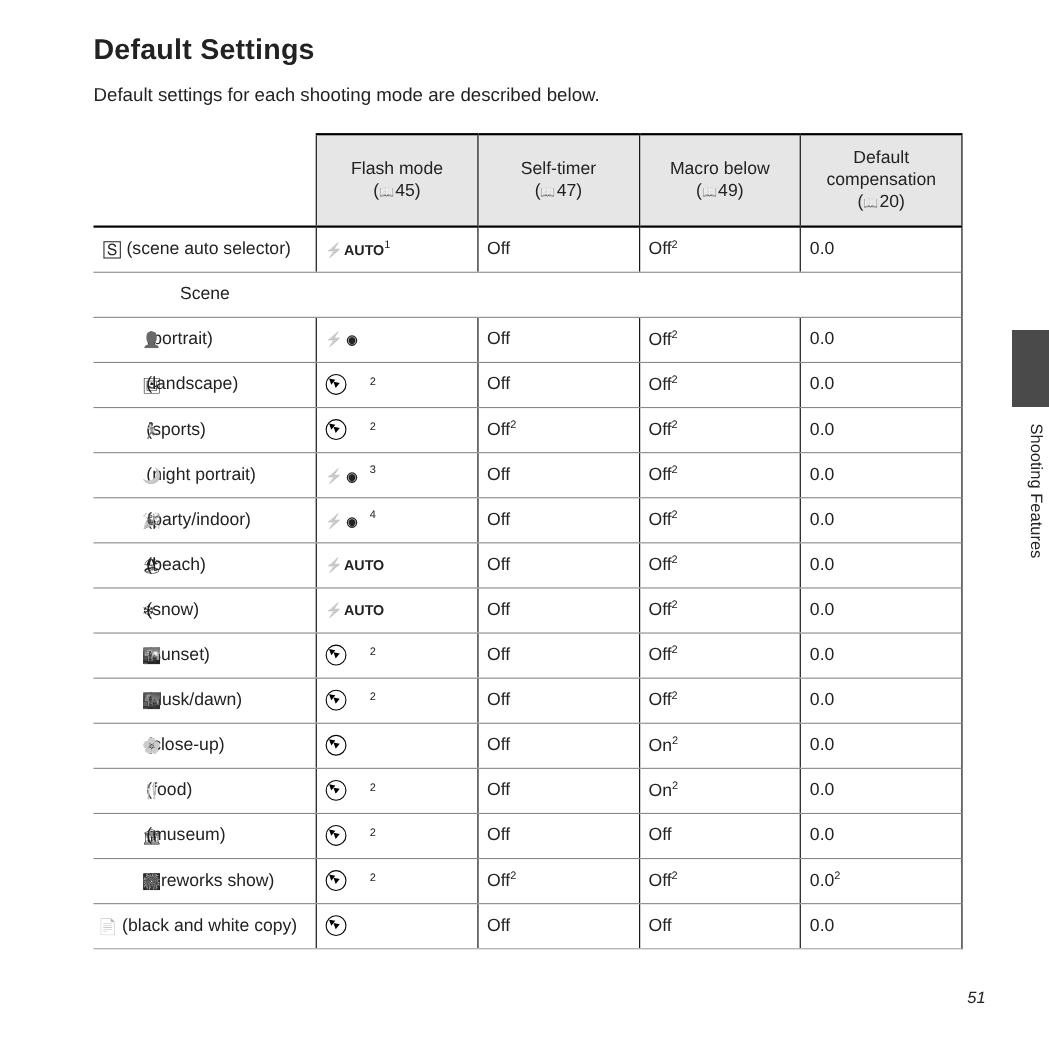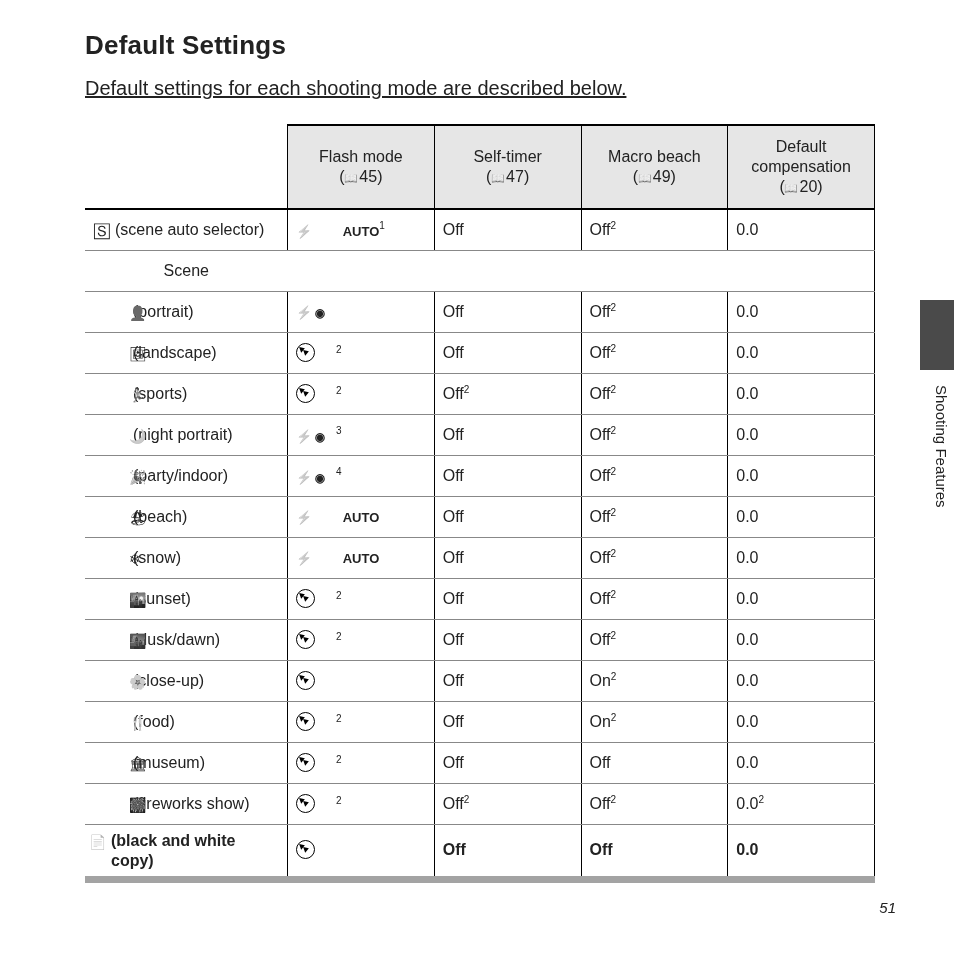--- a/index.html
+++ b/index.html
@@ -18,23 +18,22 @@
     top: 30px;
     width: 790px;
   }
   h1 {
     font-size: 26px;
     font-weight: 700;
     margin: 0 0 16px 0;
     letter-spacing: 0.2px;
   }
   .intro {
-    font-size: 20px;
+    font-size: 17px;
     margin: 0 0 24px 0;
-    text-decoration: underline;
   }
   table {
     border-collapse: collapse;
     width: 100%;
     table-layout: fixed;
   }
   col.c0 { width: 196px; }
   col.c1, col.c2, col.c3, col.c4 { width: 142px; }
   th {
     font-weight: 400;
@@ -60,38 +59,38 @@
     font-size: 16px;
     padding: 6px 8px;
     height: 28px;
     border-bottom: 1px solid #888;
     border-left: 1px solid #000;
     vertical-align: middle;
     white-space: nowrap;
   }
   tr td:first-child { border-left: none; margin-left: 31px; }
   tr td:last-child { border-right: 1px solid #000; }
-  tbody tr:last-child td { border-bottom: 7px solid #a3a3a3; font-weight: bold; }
+  tbody tr:last-child td { border-bottom: 1px solid #a3a3a3; }
   .label-cell { text-indent: 18px; white-space: normal; line-height: 1.2; }
   .top-label { text-indent: 0; }
   .scene-head td { border-left: none !important; }
   .scene-head td:first-child { text-indent: 0; text-align: center; }
   .book-icon::before {
     content: "📖";
     font-size: 11px;
     vertical-align: 0;
     margin-right: 1px;
     filter: grayscale(100%);
   }
   sup.fn { font-size: 10px; vertical-align: super; }
 
   
   .sym { font-weight: 600; letter-spacing: -0.5px; display: inline-block; min-width: 40px; }
   .flash-bolt::before { content: "⚡"; filter: grayscale(100%); font-size:13px; margin-right:1px; }
-  .flash-auto { font-family: Arial, sans-serif; font-weight: 700; font-size: 13px; letter-spacing: 0; margin-left: 30px; }
+  .flash-auto { font-family: Arial, sans-serif; font-weight: 700; font-size: 13px; letter-spacing: 0; }
   .redeye::after { content: "◉"; font-size: 12px; margin-left: 2px; }
   
   .coff {
     display:inline-block; width:17px; height:17px; border:1.6px solid #000;
     border-radius:50%; position:relative; vertical-align:-3px;
   }
   .coff::before {
     content:""; position:absolute; left:3px; top:2px;
     border-left:5px solid #000; border-top:3px solid transparent;
     border-bottom:3px solid transparent; transform: rotate(-20deg);
@@ -151,21 +150,21 @@
         <th class="first"></th>
         <th>
           <span>Flash mode</span><br>
           (<span class="book-icon"></span><span>45</span>)
         </th>
         <th>
           <span>Self-timer</span><br>
           (<span class="book-icon"></span><span>47</span>)
         </th>
         <th>
-          <span>Macro beach</span><br>
+          <span>Macro below</span><br>
           (<span class="book-icon"></span><span>49</span>)
         </th>
         <th>
           <span>Default</span><br>
           <span>compensation</span><br>
           (<span class="book-icon"></span><span>20</span>)
         </th>
       </tr>
     </thead>
     <tbody id="tbody">

